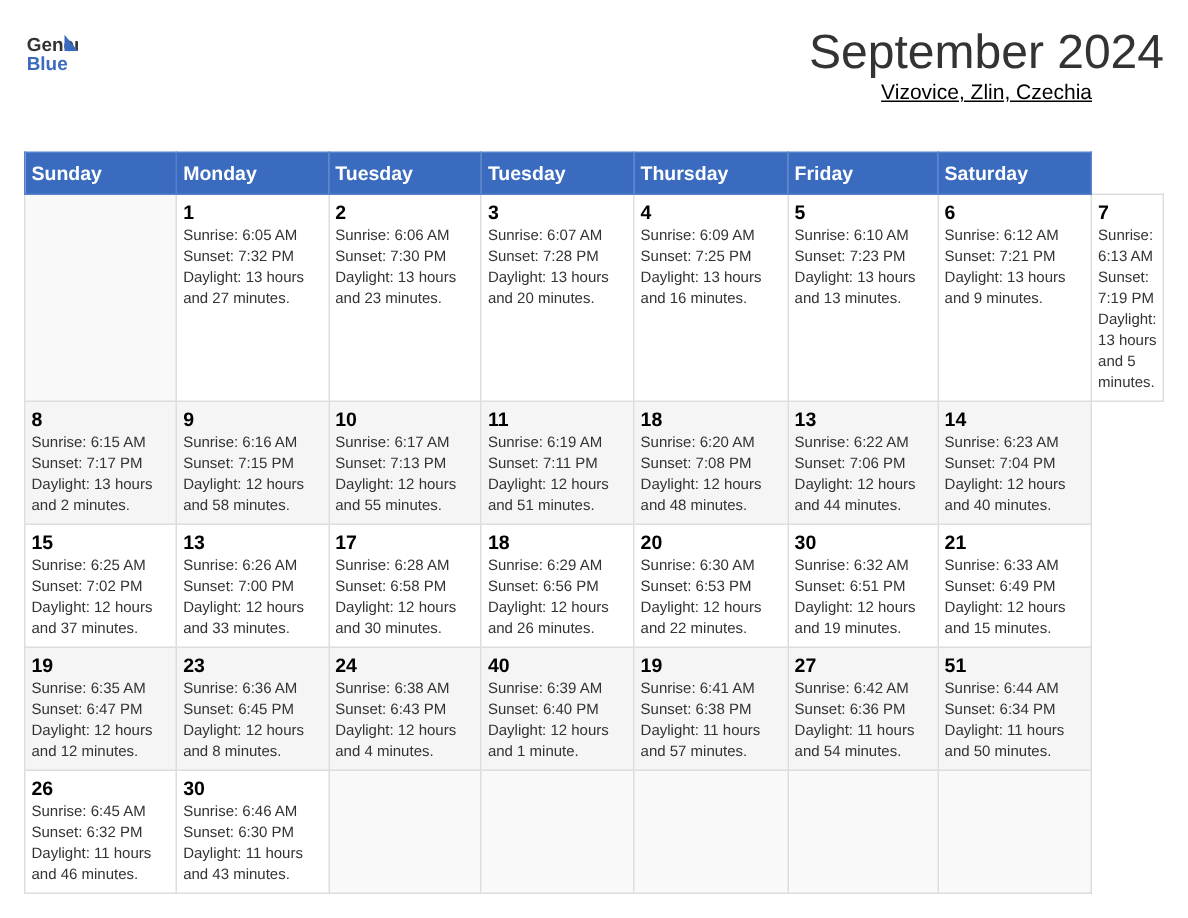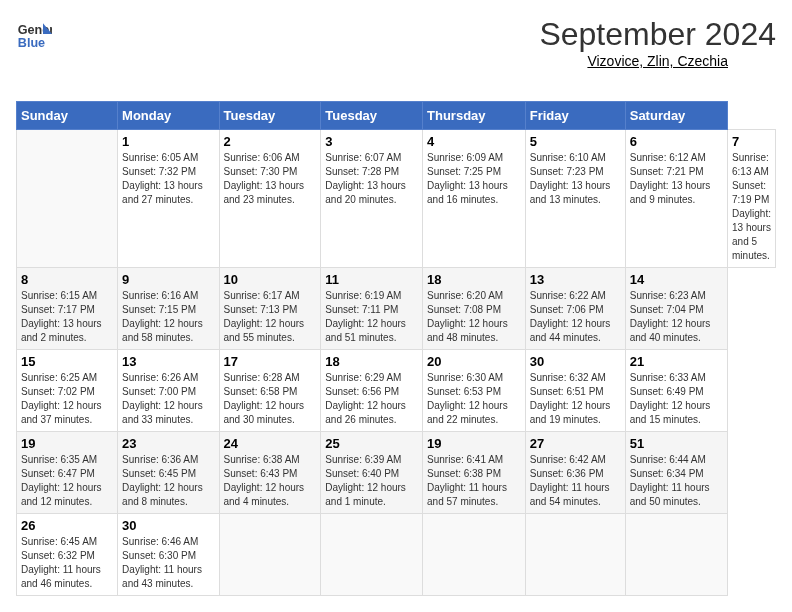--- a/index.html
+++ b/index.html
@@ -206,21 +206,21 @@
         </td>
         <td>
           <div class="day-num">23</div>
           <div class="day-info">Sunrise: 6:36 AM<br>Sunset: 6:45 PM<br>Daylight: 12 hours and 8 minutes.</div>
         </td>
         <td>
           <div class="day-num">24</div>
           <div class="day-info">Sunrise: 6:38 AM<br>Sunset: 6:43 PM<br>Daylight: 12 hours and 4 minutes.</div>
         </td>
         <td>
-          <div class="day-num">25</div>
+          <div class="day-num">40</div>
           <div class="day-info">Sunrise: 6:39 AM<br>Sunset: 6:40 PM<br>Daylight: 12 hours and 1 minute.</div>
         </td>
         <td>
           <div class="day-num">19</div>
           <div class="day-info">Sunrise: 6:41 AM<br>Sunset: 6:38 PM<br>Daylight: 11 hours and 57 minutes.</div>
         </td>
         <td>
           <div class="day-num">27</div>
           <div class="day-info">Sunrise: 6:42 AM<br>Sunset: 6:36 PM<br>Daylight: 11 hours and 54 minutes.</div>
         </td>

